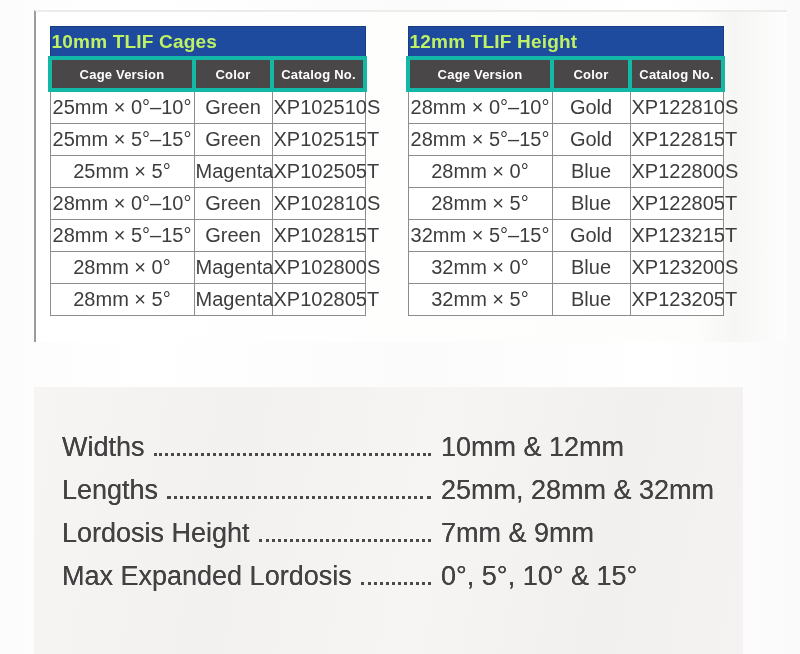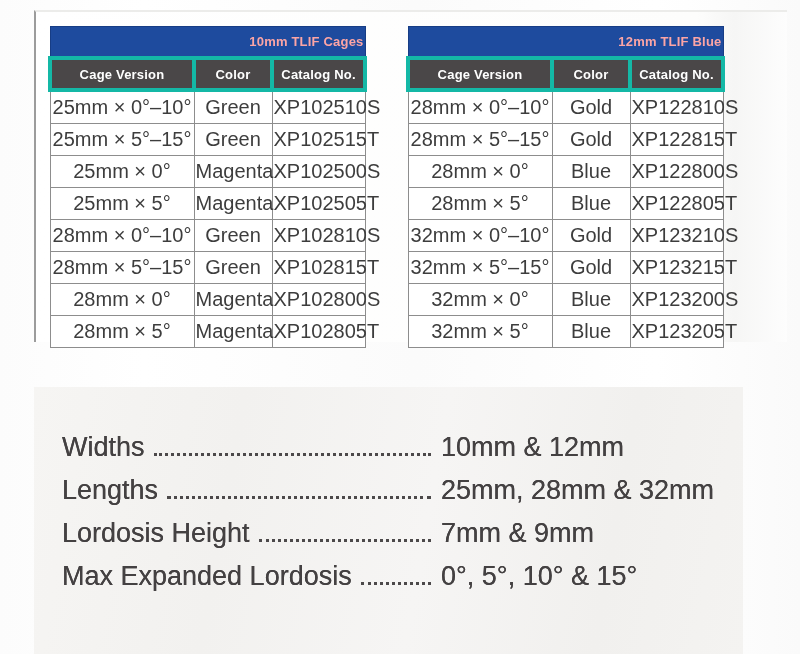--- a/index.html
+++ b/index.html
@@ -19,22 +19,22 @@
   
   .cage-table{
     position:absolute;border-collapse:collapse;table-layout:fixed;width:315px;
   }
   #table-10mm{left:48px;top:26px;}
   #table-12mm{left:406px;top:26px;}
   .col-version{width:144px;}
   .col-color{width:78px;}
   .col-catalog{width:93px;}
   .title-cell{
-    background:#1e4b9e;border:1px solid #173d85;color:#fca5a5;
-    font-size:13px;font-weight:bold;height:27px;text-align:right;letter-spacing:.2px;
+    background:#1e4b9e;border:1px solid #173d85;color:#bef264;
+    font-size:19px;font-weight:bold;height:27px;text-align:left;letter-spacing:.2px;
   }
   .col-head{
     background:#4a4748;border:4px solid #14b8a6;color:#ffffff;
     font-size:13px;font-weight:bold;height:26px;text-align:center;letter-spacing:.2px;
   }
   .cage-table td{
     background:#ffffff;border:1px solid #8d8d8d;color:#3d3d3d;
     font-size:20px;height:29px;text-align:center;
   }
 
@@ -79,25 +79,20 @@
       <td>25mm × 0°–10°</td>
       <td>Green</td>
       <td>XP102510S</td>
     </tr>
     <tr>
       <td>25mm × 5°–15°</td>
       <td>Green</td>
       <td>XP102515T</td>
     </tr>
     <tr>
-      <td>25mm × 0°</td>
-      <td>Magenta</td>
-      <td>XP102500S</td>
-    </tr>
-    <tr>
       <td>25mm × 5°</td>
       <td>Magenta</td>
       <td>XP102505T</td>
     </tr>
     <tr>
       <td>28mm × 0°–10°</td>
       <td>Green</td>
       <td>XP102810S</td>
     </tr>
     <tr>
@@ -119,21 +114,21 @@
 </table>
 
 <table class="cage-table" id="table-12mm">
   <colgroup>
       <col class="col-version">
       <col class="col-color">
       <col class="col-catalog">
     </colgroup>
   <thead>
     <tr>
-      <th colspan="3" class="title-cell">12mm TLIF Blue</th>
+      <th colspan="3" class="title-cell">12mm TLIF Height</th>
     </tr>
     <tr>
       <th class="col-head">Cage Version</th>
       <th class="col-head">Color</th>
       <th class="col-head">Catalog No.</th>
     </tr>
   </thead>
   <tbody>
     <tr>
       <td>28mm × 0°–10°</td>
@@ -147,25 +142,20 @@
     </tr>
     <tr>
       <td>28mm × 0°</td>
       <td>Blue</td>
       <td>XP122800S</td>
     </tr>
     <tr>
       <td>28mm × 5°</td>
       <td>Blue</td>
       <td>XP122805T</td>
-    </tr>
-    <tr>
-      <td>32mm × 0°–10°</td>
-      <td>Gold</td>
-      <td>XP123210S</td>
     </tr>
     <tr>
       <td>32mm × 5°–15°</td>
       <td>Gold</td>
       <td>XP123215T</td>
     </tr>
     <tr>
       <td>32mm × 0°</td>
       <td>Blue</td>
       <td>XP123200S</td>

